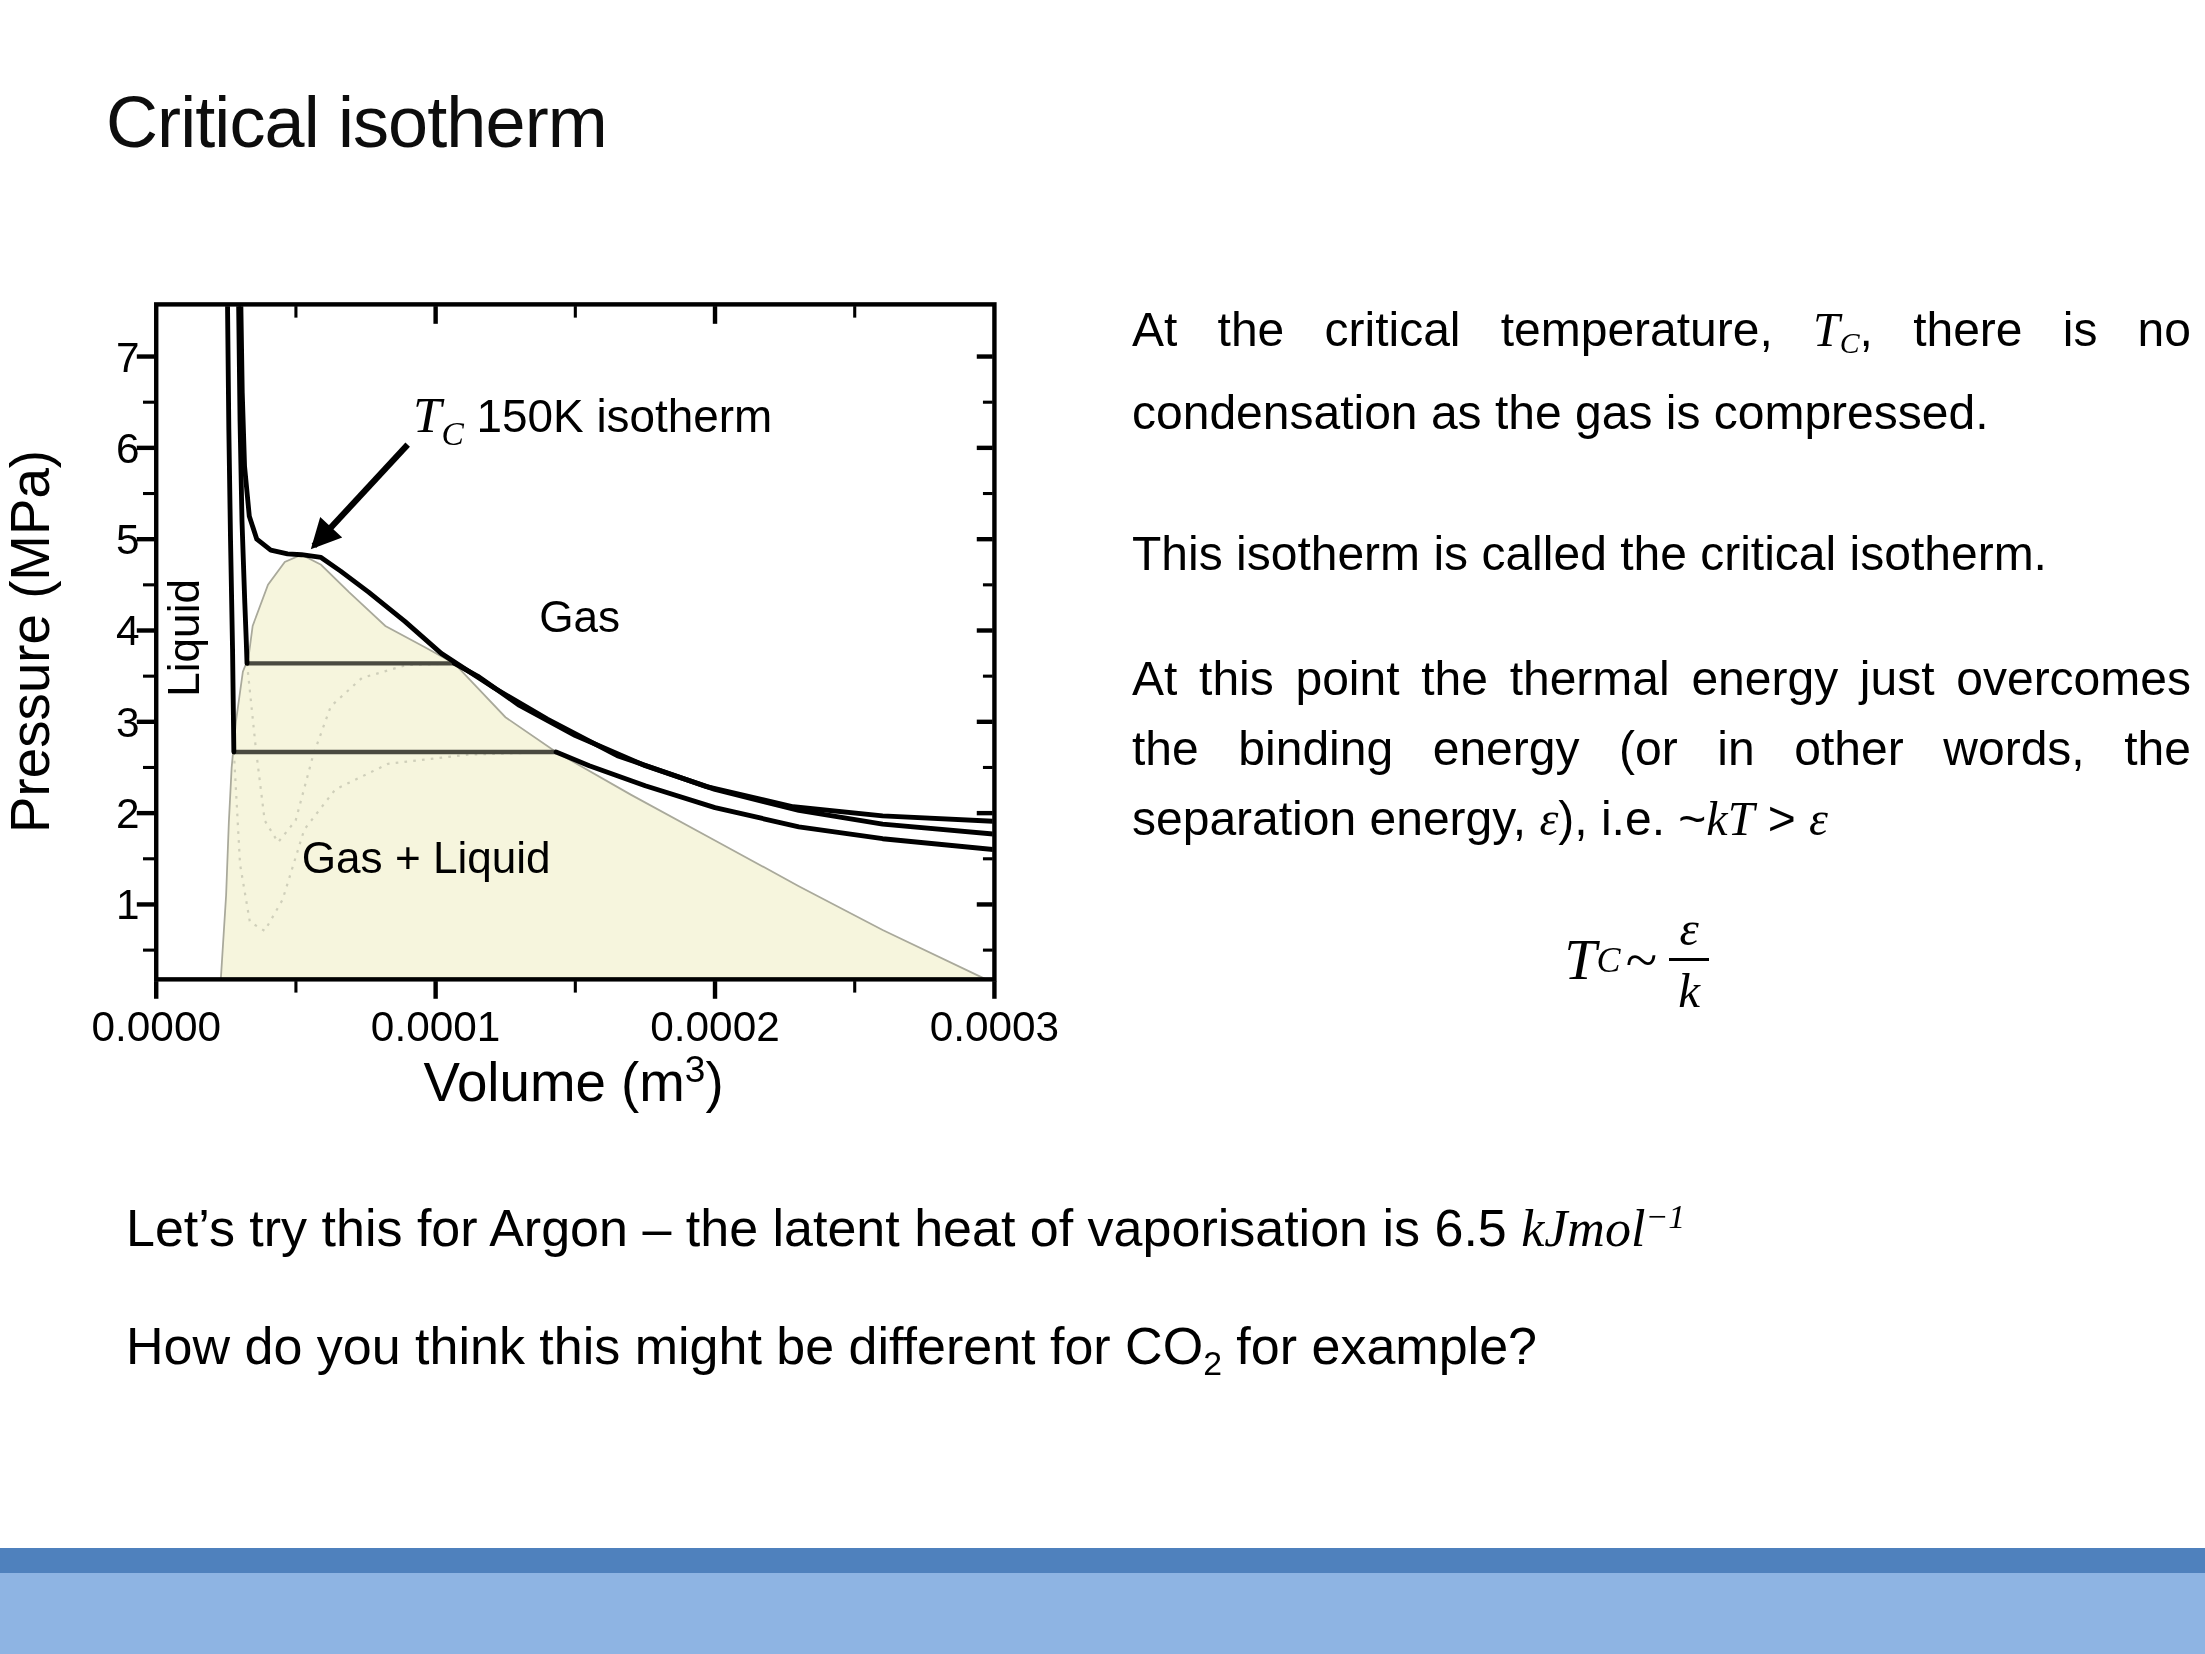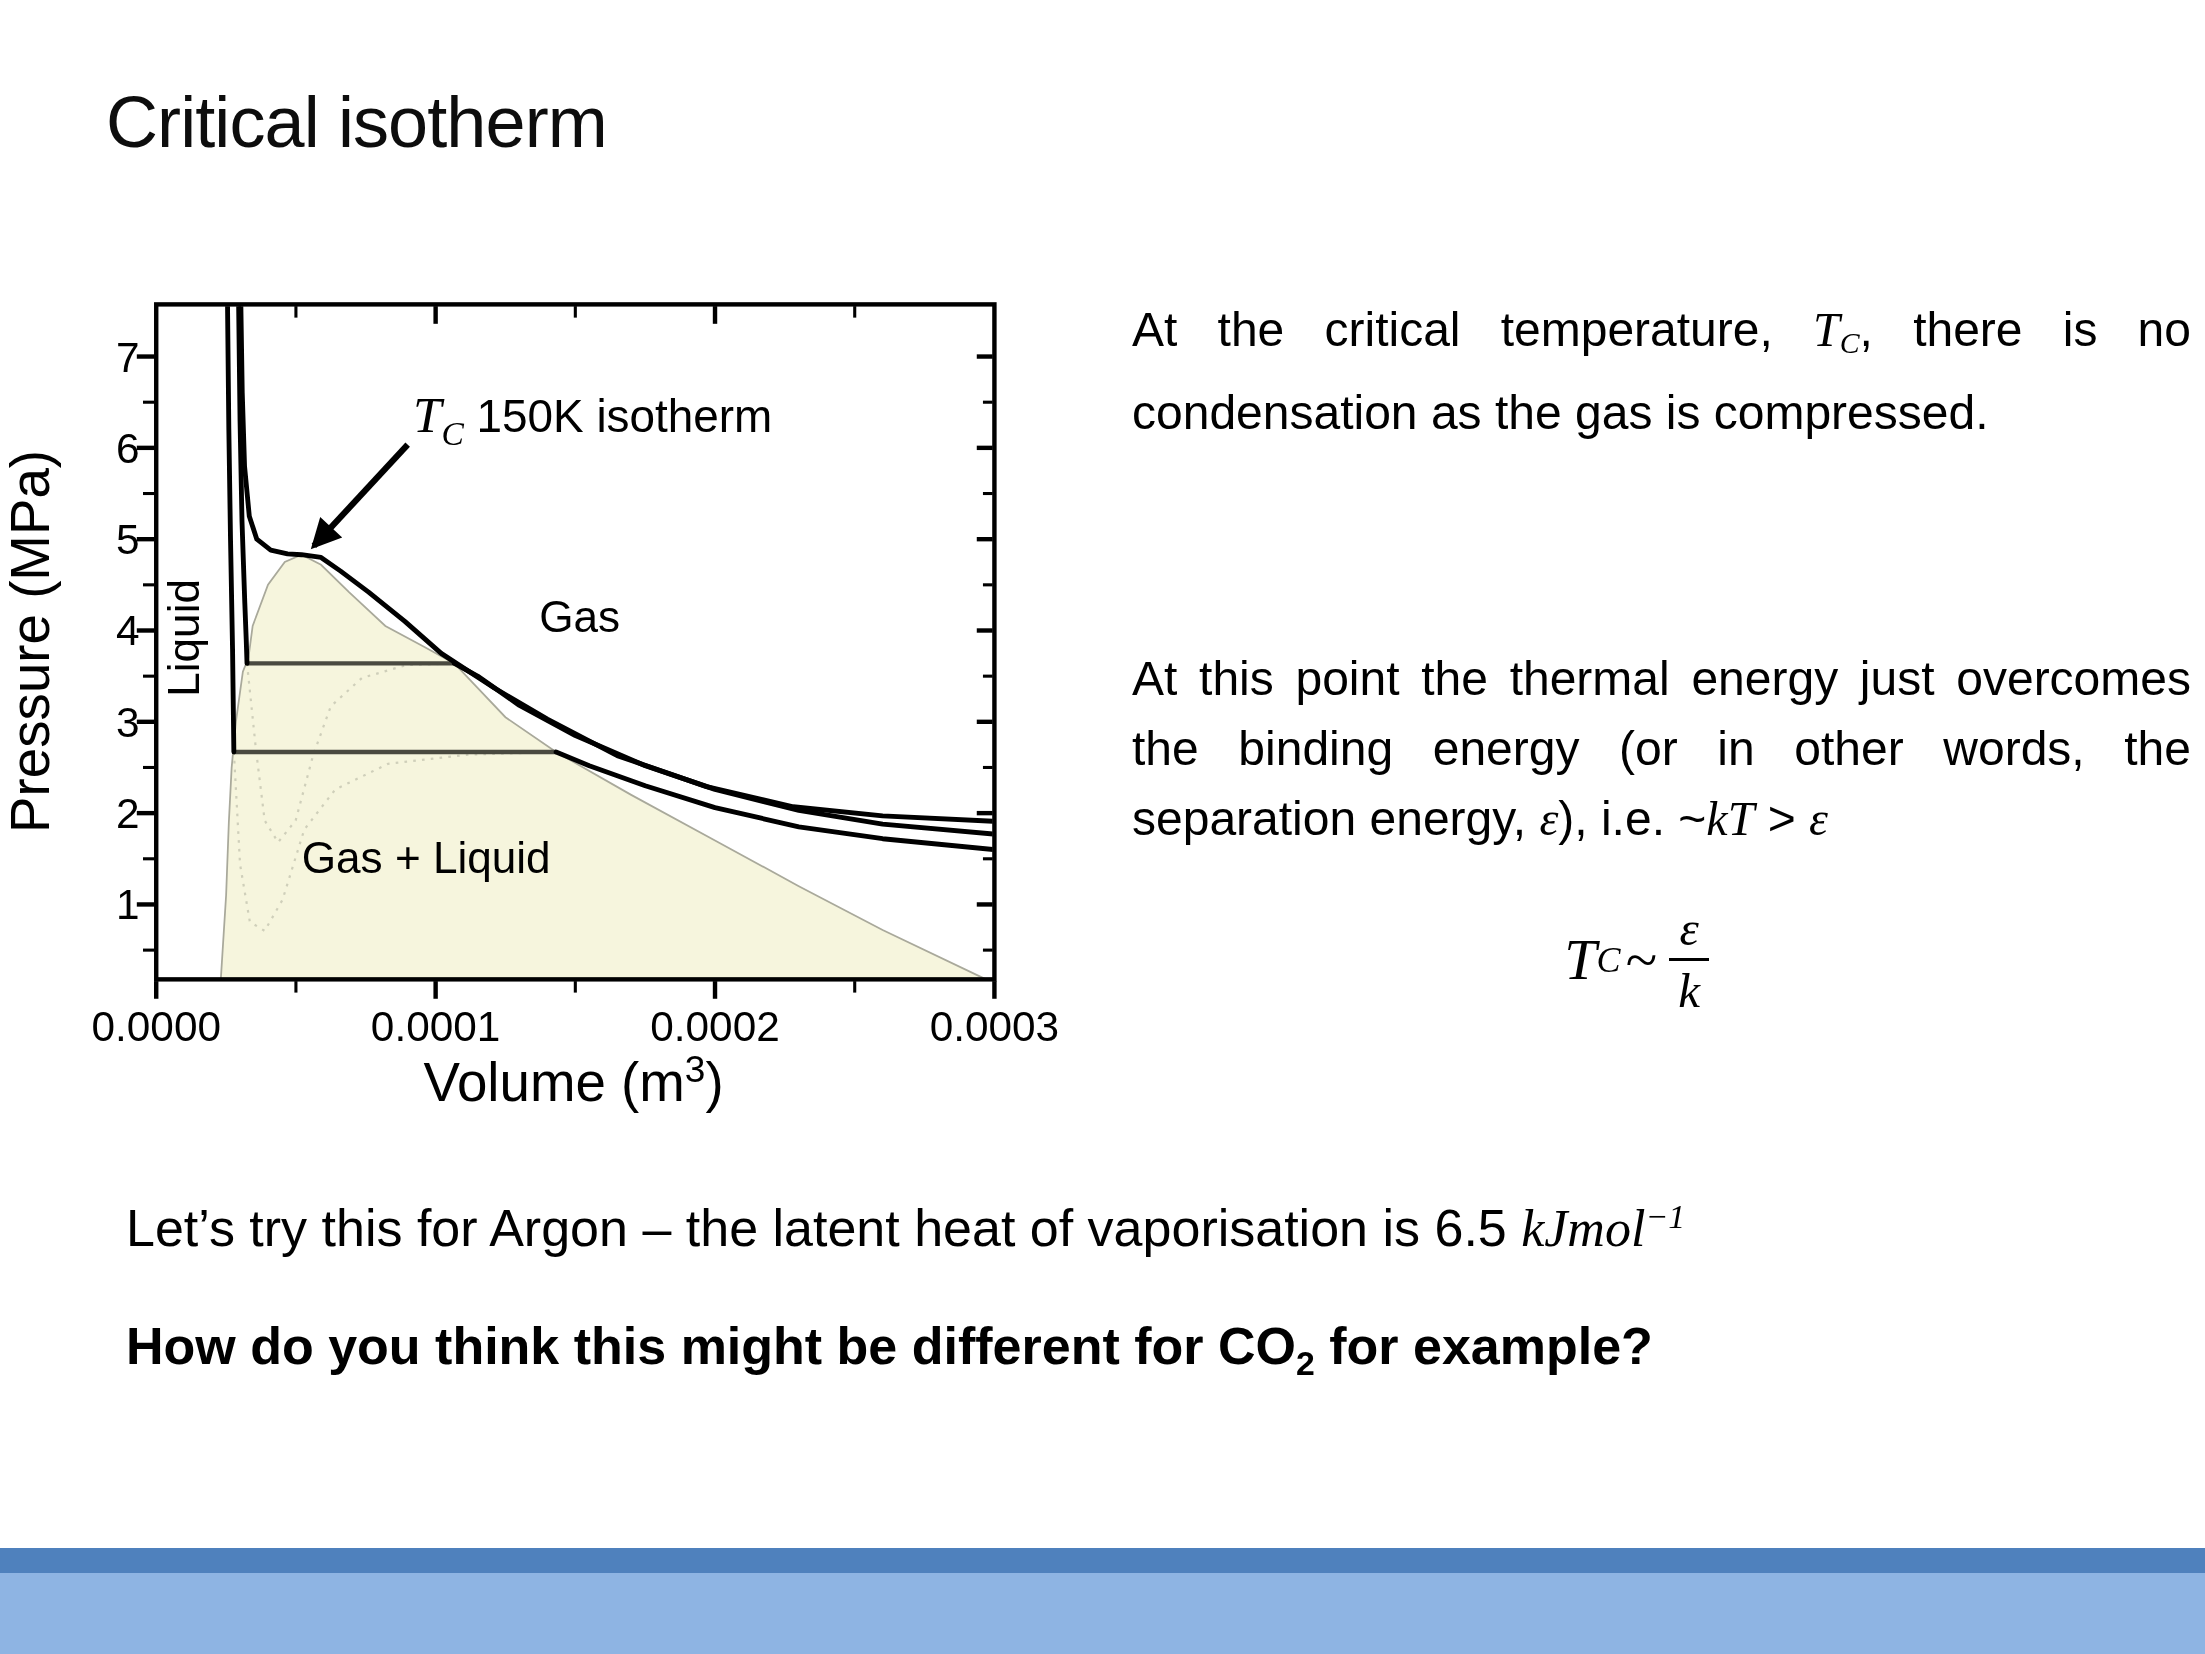--- a/index.html
+++ b/index.html
@@ -128,35 +128,36 @@
     <text transform="translate(225,723) rotate(-90)" text-anchor="middle" font-size="50">Liquid</text>
     <text x="657" y="716" text-anchor="middle" font-size="50">Gas</text>
     <text x="483" y="989" text-anchor="middle" font-size="50">Gas + Liquid</text>
 
     <text x="468" y="490"><tspan font-family="Liberation Serif, serif" font-style="italic" font-size="58">T</tspan><tspan dy="14" font-family="Liberation Serif, serif" font-style="italic" font-size="38">C</tspan><tspan dy="-14" font-size="52"> 150K isotherm</tspan></text>
     <line id="anno-arrow" x1="462" y1="504" x2="355.6666666666667" y2="618.6949999999999" stroke="#000" stroke-width="7" marker-end="url(#arrowhead)"></line>
   </svg>
 
   <div class="rtext" style="top:295px;"><span>At the critical temperature, </span><span class="mathit">T</span><span class="msub">C</span><span>, there is no condensation as the gas is compressed.</span></div>
 
+  <div class="rtext single" style="top:519px;">This isotherm is called the critical isotherm.</div>
 
   <div class="rtext" style="top:644px;"><span>At this point the thermal energy just overcomes the binding energy (or in other words, the separation energy, </span><span class="mathit">ε</span><span>), i.e. ~</span><span class="mathit">kT</span><span> &gt; </span><span class="mathit">ε</span></div>
 
   <div class="equation">
     <span>T</span>
       <span class="msub">C</span>
       <span class="sim">~</span>
     <span class="frac">
       <span class="num">ε</span>
       <span class="den">k</span>
     </span>
   </div>
 
   <div class="bline" style="top:1198px;"><span>Let’s try this for Argon – the latent heat of vaporisation is 6.5 </span><span class="mathit">kJmol</span><sup class="mathit">−1</sup></div>
 
-  <div class="bline" style="top:1316px;font-weight:bold;"><span>How do you think this might be different for CO</span><sub>2</sub><span> for example?</span></div>
+  <div class="bline" style="top:1316px;"><span>How do you think this might be different for CO</span><sub>2</sub><span> for example?</span></div>
 
 
   <div class="footer-dark" style="background: rgb(79, 129, 189);"></div>
   <div class="footer-light" style="background: rgb(142, 180, 227);"></div>
 
 </div>
 
 
 </body></html>

